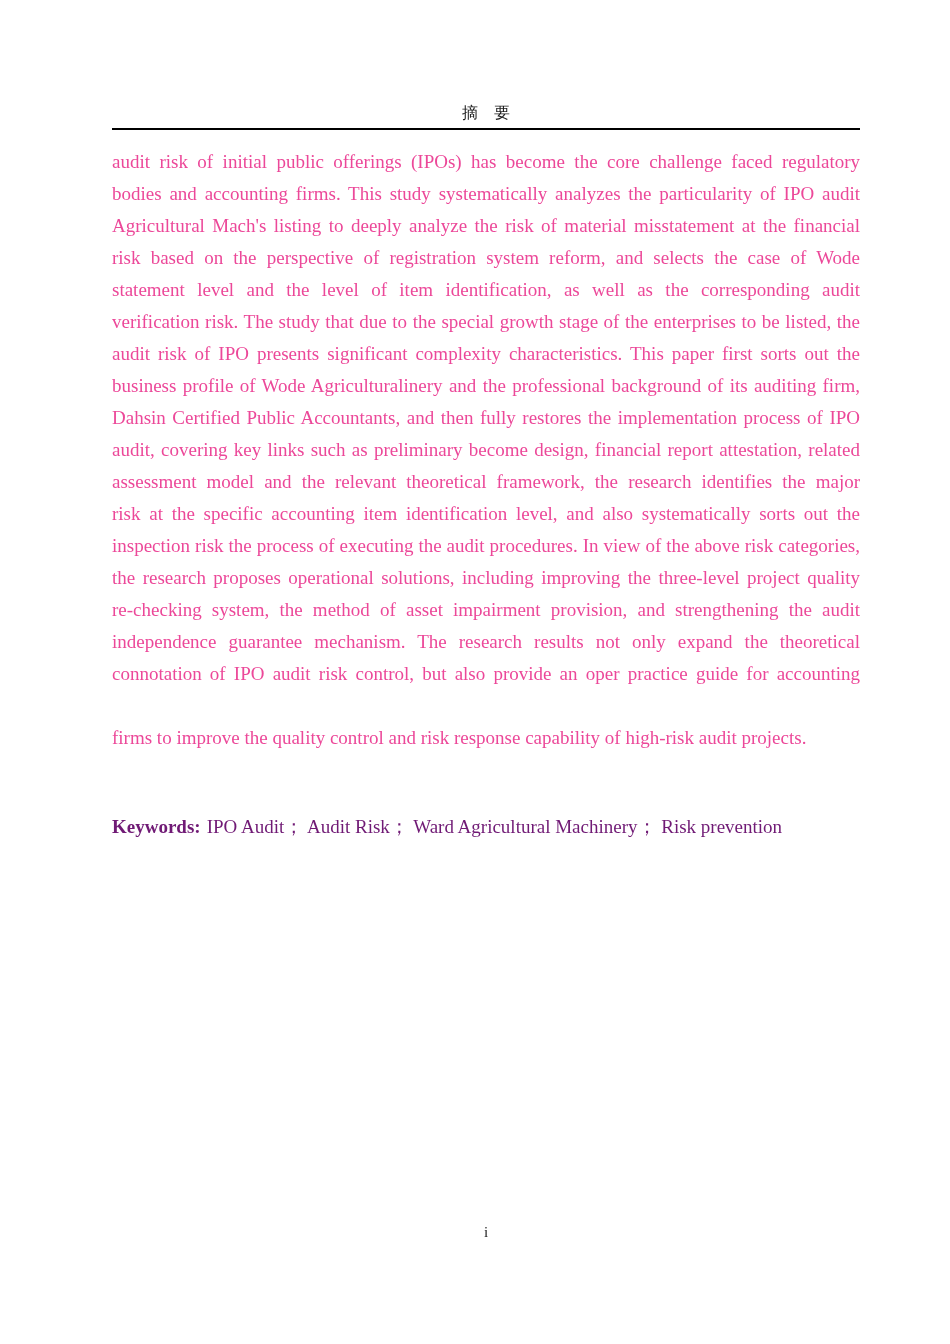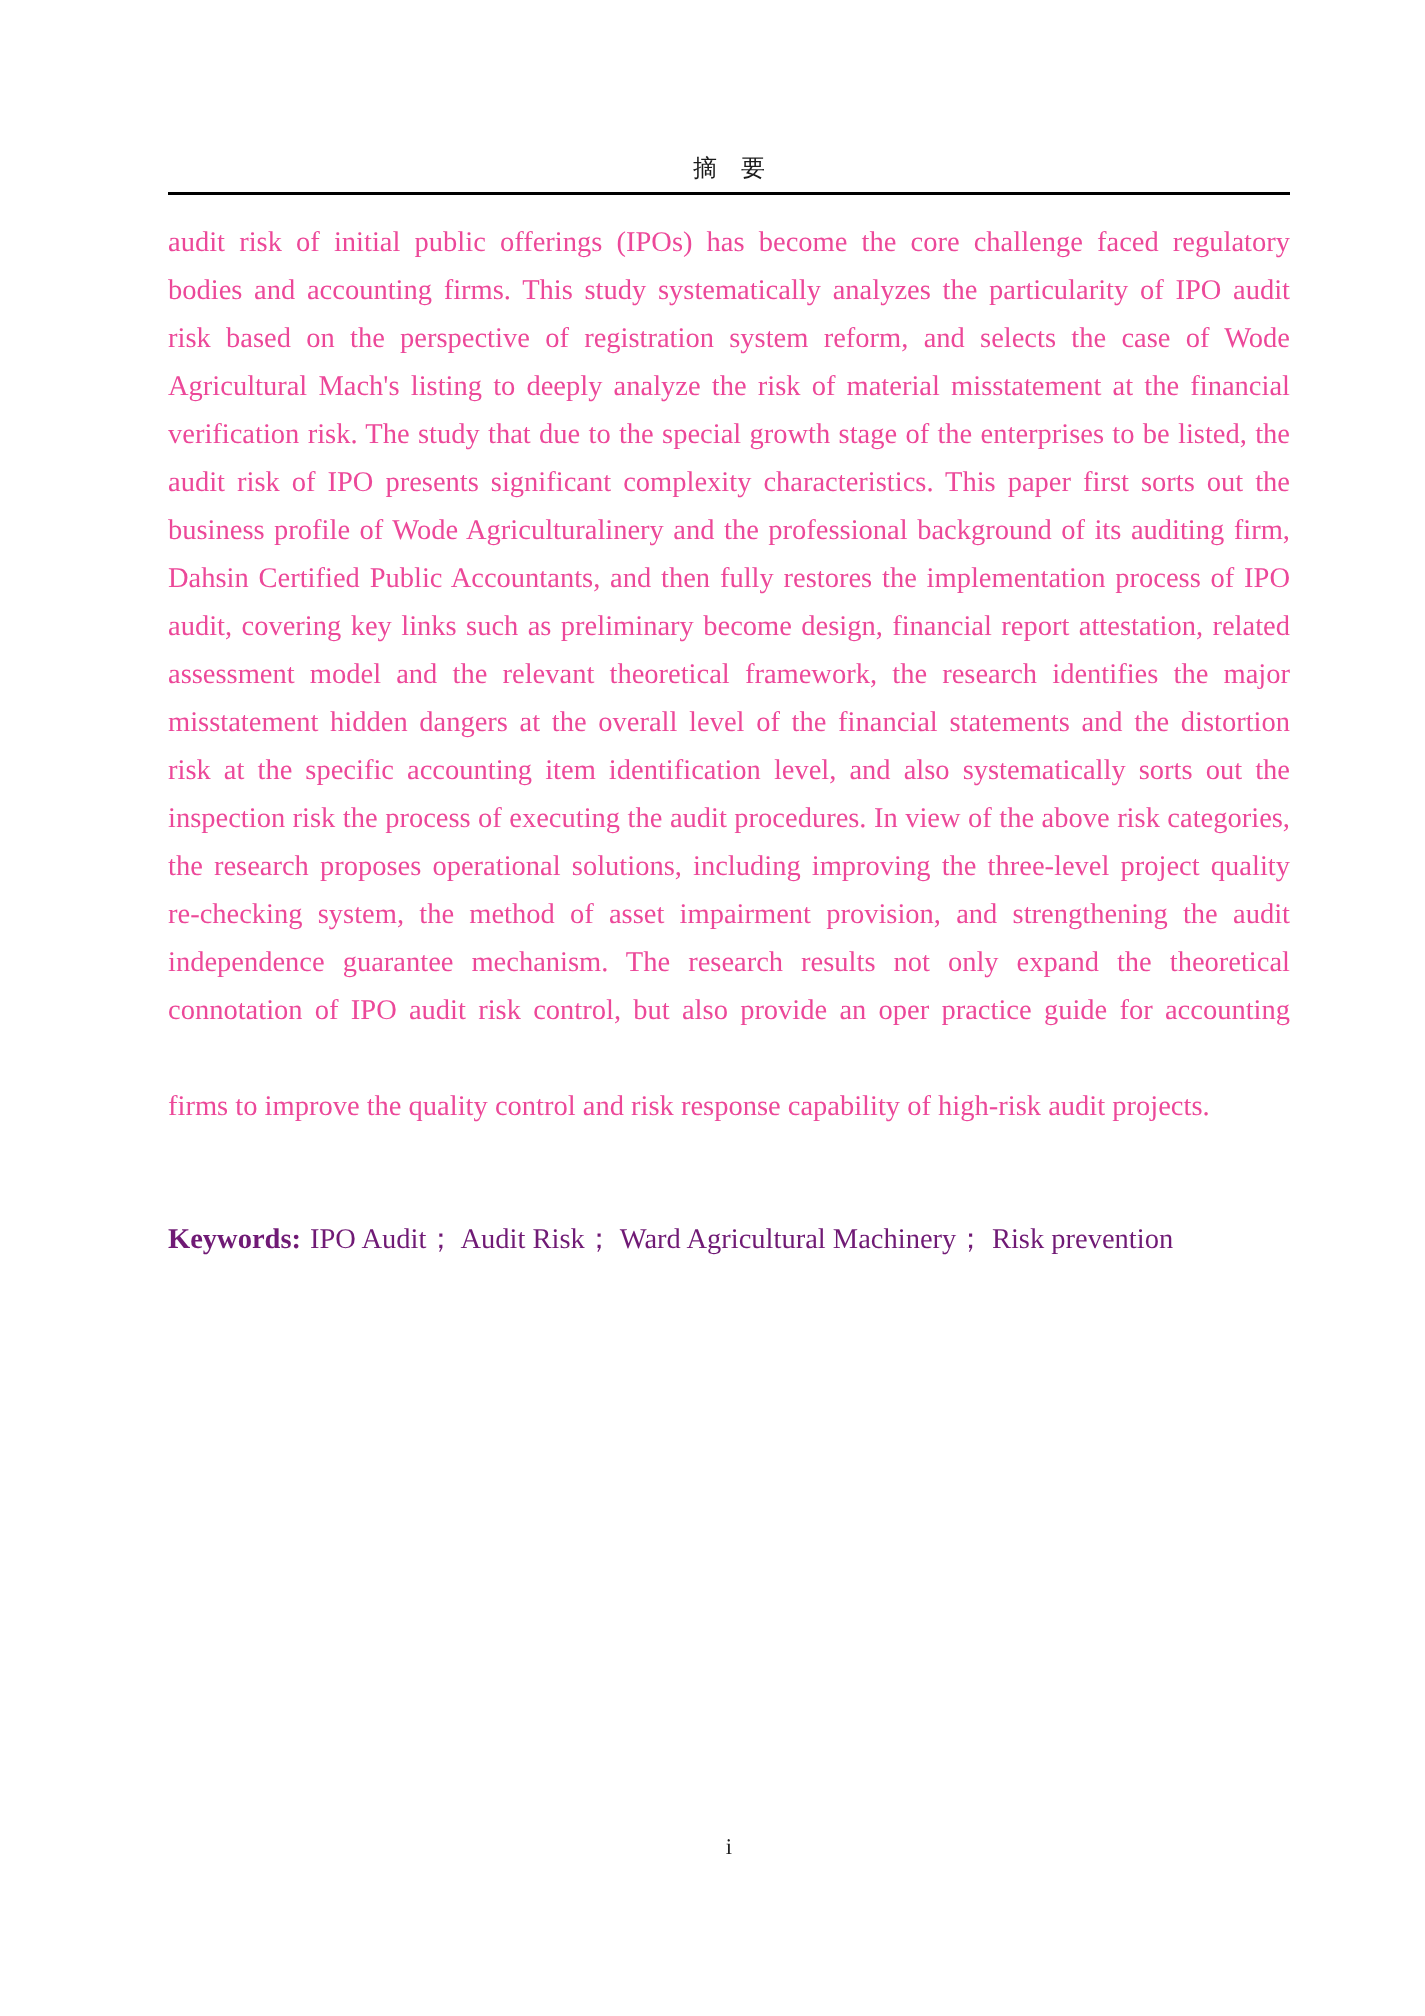--- a/index.html
+++ b/index.html
@@ -80,29 +80,29 @@
 <div class="page">
 
   <div class="header-title">摘　要</div>
 
   <div class="header-divider"></div>
 
   <div class="abstract-body">
 
   <div class="abstract-line">audit risk of initial public offerings (IPOs) has become the core challenge faced regulatory</div>
       <div class="abstract-line">bodies and accounting firms. This study systematically analyzes the particularity of IPO audit</div>
+      <div class="abstract-line">Agricultural Mach's listing to deeply analyze the risk of material misstatement at the financial</div>
       <div class="abstract-line">risk based on the perspective of registration system reform, and selects the case of Wode</div>
-      <div class="abstract-line">Agricultural Mach's listing to deeply analyze the risk of material misstatement at the financial</div>
+      <div class="abstract-line">statement level and the level of item identification, as well as the corresponding audit</div>
       <div class="abstract-line">verification risk. The study that due to the special growth stage of the enterprises to be listed, the</div>
       <div class="abstract-line">audit risk of IPO presents significant complexity characteristics. This paper first sorts out the</div>
       <div class="abstract-line">business profile of Wode Agriculturalinery and the professional background of its auditing firm,</div>
       <div class="abstract-line">Dahsin Certified Public Accountants, and then fully restores the implementation process of IPO</div>
       <div class="abstract-line">audit, covering key links such as preliminary become design, financial report attestation, related</div>
       <div class="abstract-line">assessment model and the relevant theoretical framework, the research identifies the major</div>
-      <div class="abstract-line">misstatement hidden dangers at the overall level of the financial statements and the distortion</div>
       <div class="abstract-line">risk at the specific accounting item identification level, and also systematically sorts out the</div>
       <div class="abstract-line">inspection risk the process of executing the audit procedures. In view of the above risk categories,</div>
       <div class="abstract-line">the research proposes operational solutions, including improving the three-level project quality</div>
       <div class="abstract-line">re-checking system, the method of asset impairment provision, and strengthening the audit</div>
       <div class="abstract-line">independence guarantee mechanism. The research results not only expand the theoretical</div>
       <div class="abstract-line">connotation of IPO audit risk control, but also provide an oper practice guide for accounting</div>
       <div class="abstract-line">firms to improve the quality control and risk response capability of high-risk audit projects.</div>
     </div>
 
   <div class="keywords-line">

